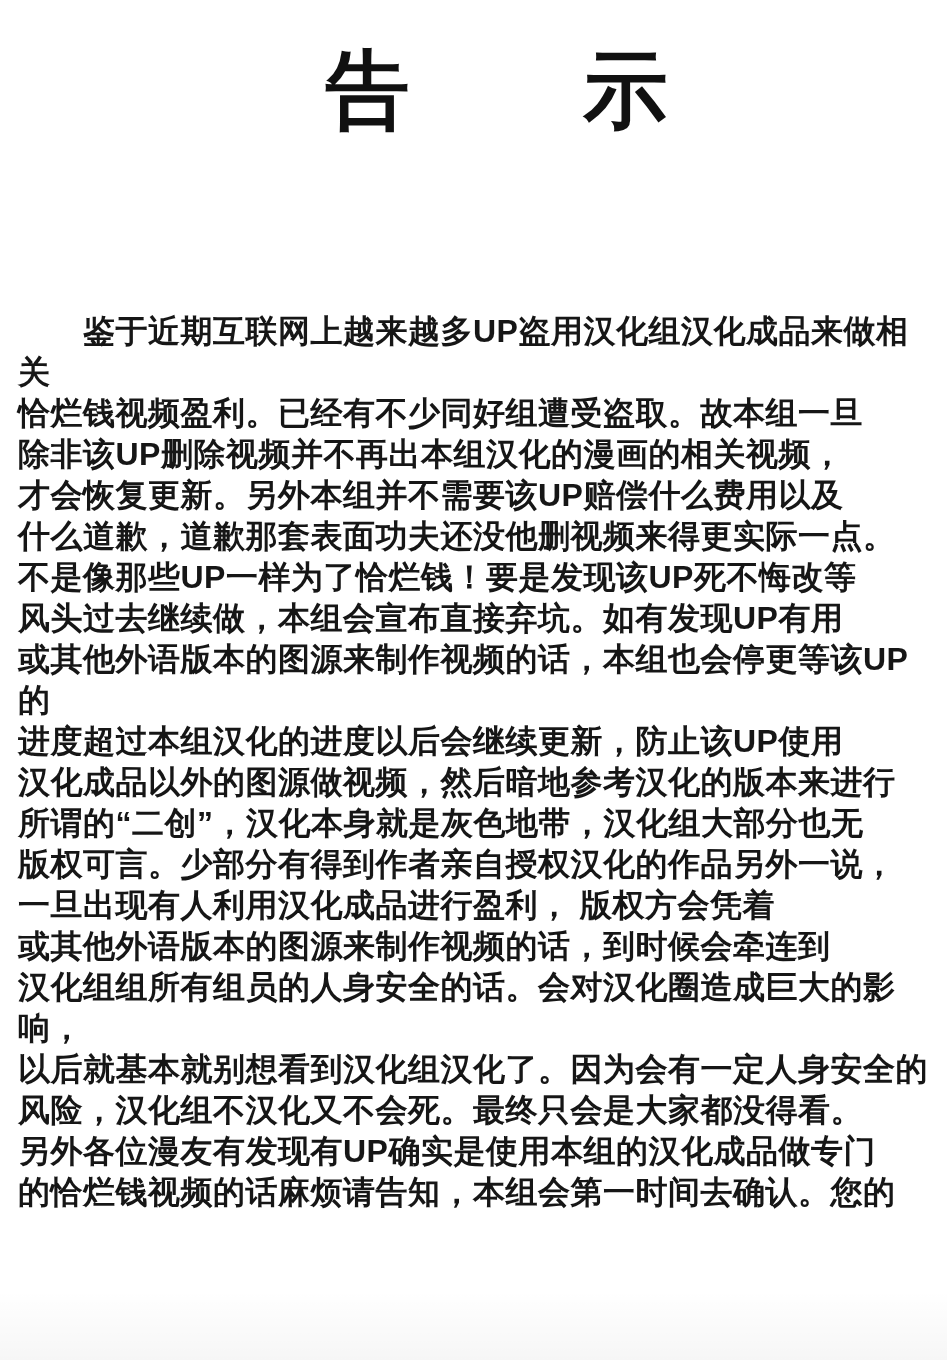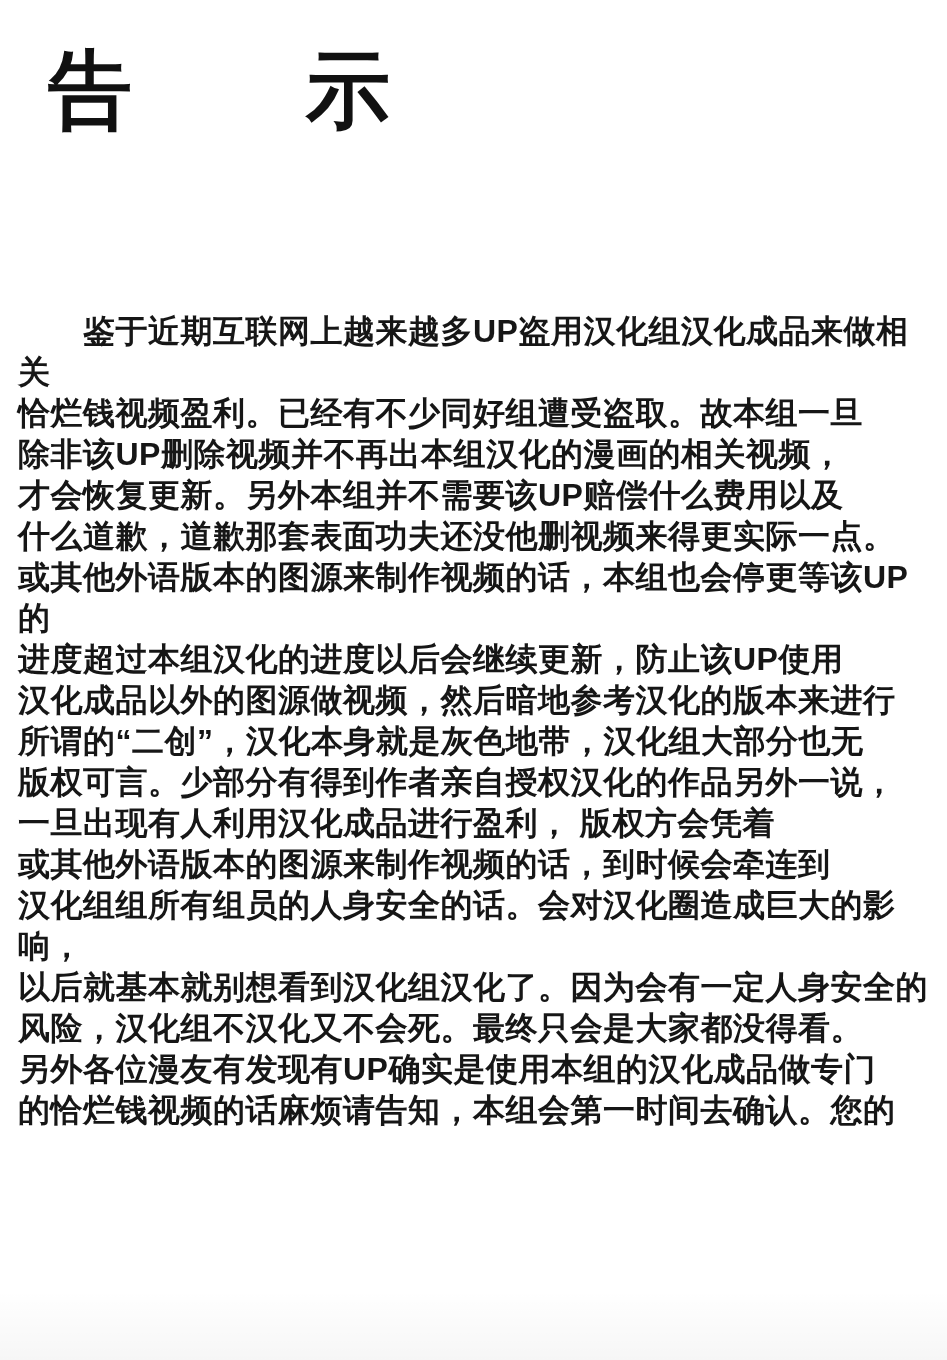--- a/index.html
+++ b/index.html
@@ -15,21 +15,21 @@
     overflow: hidden;
     font-family: "Liberation Sans", "DejaVu Sans", sans-serif;
     color: #111111;
   }
   .notice-title {
     position: absolute;
     top: 40px;
     left: 0;
     right: 0;
     margin: 0;
-    text-align: left;
+    text-align: center;
     font-size: 84px;
     line-height: 1.2;
     font-weight: bold;
     letter-spacing: 2px;
     white-space: pre;
     color: #111111;
     padding-left: 48px;
   }
   .notice-body {
     position: absolute;
@@ -62,20 +62,22 @@
 <div class="page">
 
   <h1 class="notice-title">告　　示</h1>
 
   <div class="notice-body">
     <div class="notice-line">　　鉴于近期互联网上越来越多UP盗用汉化组汉化成品来做相关</div>
     <div class="notice-line">恰烂钱视频盈利。已经有不少同好组遭受盗取。故本组一旦</div>
     <div class="notice-line">除非该UP删除视频并不再出本组汉化的漫画的相关视频，</div>
     <div class="notice-line">才会恢复更新。另外本组并不需要该UP赔偿什么费用以及</div>
     <div class="notice-line">什么道歉，道歉那套表面功夫还没他删视频来得更实际一点。</div>
+    <div class="notice-line">不是像那些UP一样为了恰烂钱！要是发现该UP死不悔改等</div>
+    <div class="notice-line">风头过去继续做，本组会宣布直接弃坑。如有发现UP有用</div>
     <div class="notice-line">或其他外语版本的图源来制作视频的话，本组也会停更等该UP的</div>
     <div class="notice-line">进度超过本组汉化的进度以后会继续更新，防止该UP使用</div>
     <div class="notice-line">汉化成品以外的图源做视频，然后暗地参考汉化的版本来进行</div>
     <div class="notice-line">所谓的“二创”，汉化本身就是灰色地带，汉化组大部分也无</div>
     <div class="notice-line">版权可言。少部分有得到作者亲自授权汉化的作品另外一说，</div>
     <div class="notice-line">一旦出现有人利用汉化成品进行盈利， 版权方会凭着</div>
     <div class="notice-line">或其他外语版本的图源来制作视频的话，到时候会牵连到</div>
     <div class="notice-line">汉化组组所有组员的人身安全的话。会对汉化圈造成巨大的影响，</div>
     <div class="notice-line">以后就基本就别想看到汉化组汉化了。因为会有一定人身安全的</div>
     <div class="notice-line">风险，汉化组不汉化又不会死。最终只会是大家都没得看。</div>

